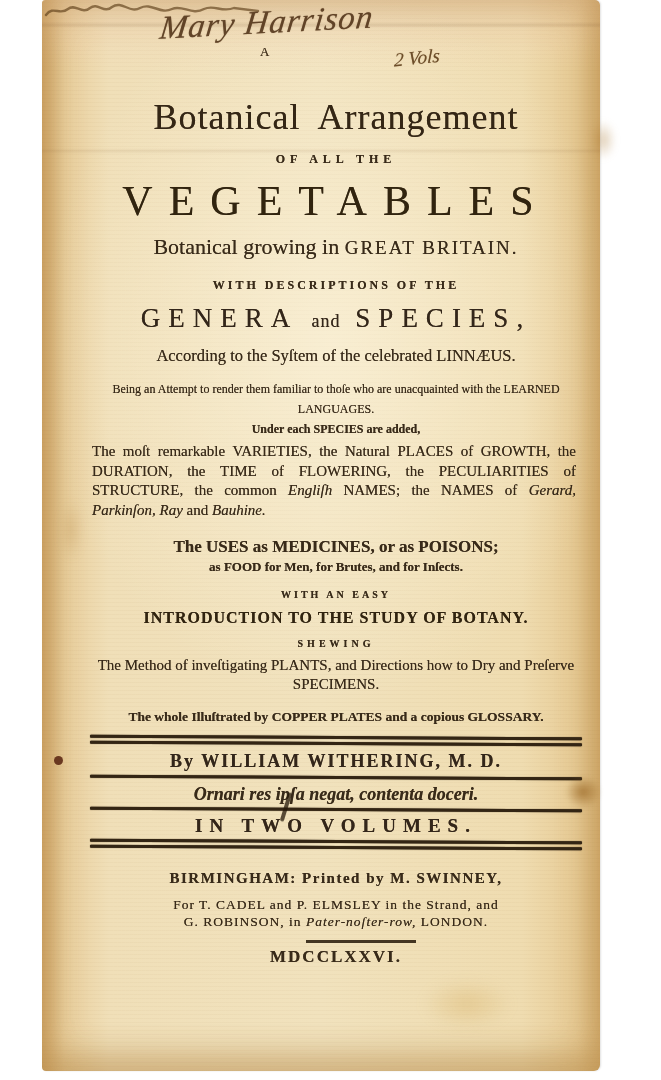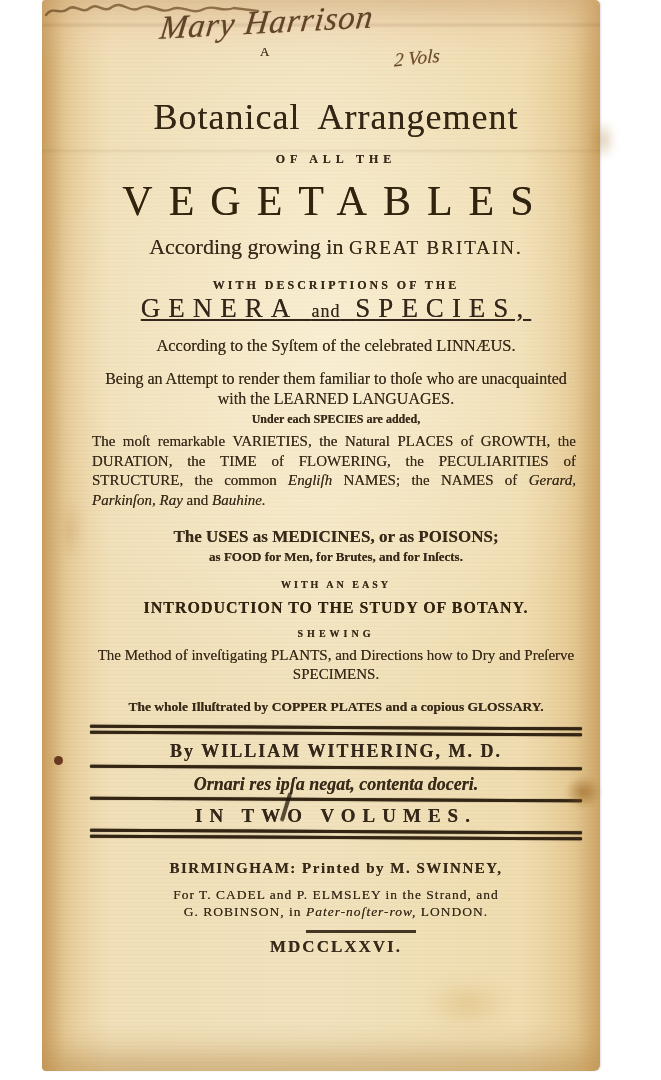--- a/index.html
+++ b/index.html
@@ -54,24 +54,24 @@
   .text-col{position:absolute;left:0;top:16px;width:100%;height:100%;
     padding:78px 18px 0 48px;box-sizing:border-box;text-align:center;}
   .text-col > *{margin:0;}
   .ink{text-shadow:0 0 .6px rgba(56,42,25,.75);}
   .l-arrangement{font-size:36px;line-height:40px;letter-spacing:1px;word-spacing:9px;margin-top:3px;color:#342615;}
   .l-ofallthe{font-size:12px;line-height:14px;letter-spacing:5px;font-weight:bold;margin-top:15px;}
   .l-vegetables{font-size:42px;line-height:46px;letter-spacing:16px;margin-top:12px;font-weight:normal;color:#31240f;}
   .l-naturally{font-size:22px;line-height:26px;margin-top:10px;}
   .l-naturally .caps{font-size:19px;letter-spacing:2px;}
   .l-withdesc{font-size:12px;line-height:14px;letter-spacing:3px;font-weight:bold;margin-top:17px;}
-  .l-genera{font-size:27px;line-height:32px;letter-spacing:8px;color:#33261a;text-decoration:underline;}
+  .l-genera{font-size:27px;line-height:32px;letter-spacing:8px;margin-top:10px;color:#33261a;}
   .l-genera .small-and{font-size:18px;letter-spacing:1px;}
   .l-according{font-size:16.5px;line-height:21px;margin-top:8px;}
-  .l-attempt{font-size:16px;line-height:20px;margin-top:13px;padding:0 12px;}
+  .l-attempt{font-size:12px;line-height:20px;margin-top:13px;padding:0 12px;}
   .l-undereach{font-size:12px;line-height:15px;margin-top:3px;font-weight:bold;}
   .p-varieties{font-size:15px;line-height:19.5px;margin-top:5px;text-align:justify;text-align-last:left;
     padding:0 6px 0 2px;}
   .l-uses{font-size:17px;line-height:21px;margin-top:16px;font-weight:bold;}
   .l-food{font-size:13px;line-height:17px;margin-top:1px;font-weight:bold;}
   .l-applications{font-size:15.5px;line-height:20px;margin-top:16px;}
   .l-witheasy{font-size:10px;line-height:12px;letter-spacing:3px;margin-top:14px;font-weight:bold;}
   .l-introduction{font-size:16px;line-height:21px;letter-spacing:1px;margin-top:6px;font-weight:bold;color:#30230f;}
   .l-shewing{font-size:10px;line-height:12px;letter-spacing:4px;margin-top:10px;font-weight:bold;}
   .p-method{font-size:15px;line-height:19px;margin-top:6px;}
@@ -110,21 +110,21 @@
     <div class="article-a ink">A</div>
 
     <div class="text-col">
 
       <div class="l-arrangement ink">Botanical Arrangement</div>
 
       <div class="l-ofallthe ink">OF ALL THE</div>
 
       <div class="l-vegetables ink">VEGETABLES</div>
 
-      <div class="l-naturally ink"><span>According growing in </span><span class="caps">GREAT BRITAIN.</span></div>
+      <div class="l-naturally ink"><span>Botanical growing in </span><span class="caps">GREAT BRITAIN.</span></div>
 
       <div class="l-withdesc ink">WITH DESCRIPTIONS OF THE</div>
 
       <div class="l-genera ink"><span>GENERA</span>
         <span class="small-and">and</span>
         <span>SPECIES,</span></div>
 
       <div class="l-according ink">According to the Syſtem of the celebrated LINNÆUS.</div>
 
       <div class="l-attempt ink">Being an Attempt to render them familiar to thoſe who are unacquainted with the LEARNED LANGUAGES.</div>

